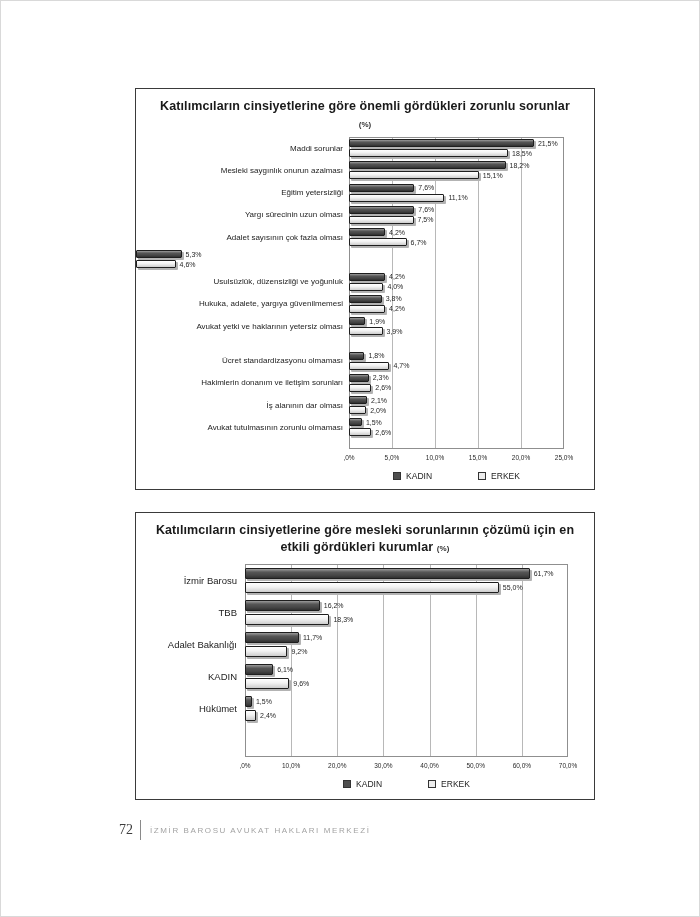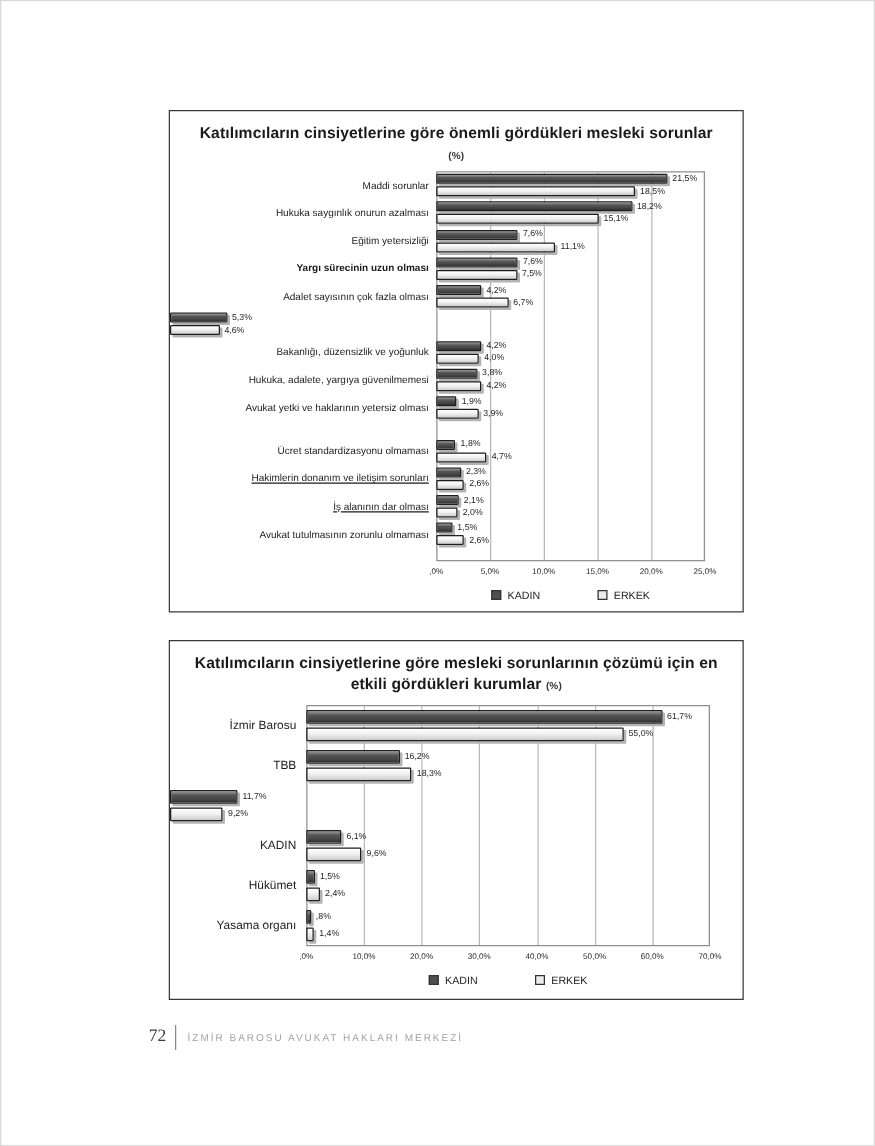--- a/index.html
+++ b/index.html
@@ -49,21 +49,21 @@
   .swatch{width:8px;height:8px;border:1px solid #333;box-sizing:border-box;}
   .footer{position:absolute;left:119px;top:820px;display:flex;align-items:center;}
   .page-num{font-family:"Liberation Serif", serif;font-size:14px;color:#3c3c3c;}
   .footer-divider{width:1px;height:20px;background:#8a8a8a;margin:0 9px 0 7px;}
   .footer-text{font-size:8px;letter-spacing:1.6px;color:#a3a3a3;}
 </style>
 </head>
 <body>
 
 <section class="chart-box chart1">
-  <h2 class="chart-title"><span>Katılımcıların cinsiyetlerine göre önemli gördükleri mesleki sorunlar</span> <span class="pct">(%)</span></h2>
+  <h2 class="chart-title"><span>Katılımcıların cinsiyetlerine göre önemli gördükleri zorunlu sorunlar</span> <span class="pct">(%)</span></h2>
   <div class="plot" id="plot-0">
       <div class="grid" style="left: 213px; top: 0px; width: 215px; height: 312px;">
         <div class="gridline" style="left: 42px;"></div>
         <div class="gridline" style="left: 85px;"></div>
         <div class="gridline" style="left: 128px;"></div>
         <div class="gridline" style="left: 171px;"></div>
       </div>
       <div class="rows" style="left: 0px; width: 428px;">
         <div class="row" style="height: 22.28px;">
           <div class="cat" style="width: 213px;">Maddi sorunlar</div>
@@ -72,21 +72,21 @@
               <div class="bar s0" style="width: 184.9px; height: 8px;"></div>
               <span class="val">21,5%</span>
             </div>
             <div class="barline" style="height: 8px;">
               <div class="bar s1" style="width: 159.1px; height: 8px;"></div>
               <span class="val">18,5%</span>
             </div>
           </div>
         </div>
         <div class="row" style="height: 22.28px;">
-          <div class="cat" style="width: 213px;">Hukuka saygınlık onurun azalması</div>
+          <div class="cat" style="width: 213px;">Mesleki saygınlık onurun azalması</div>
           <div class="pair" style="gap: 2px;">
             <div class="barline" style="height: 8px;">
               <div class="bar s0" style="width: 156.52px; height: 8px;"></div>
               <span class="val">18,2%</span>
             </div>
             <div class="barline" style="height: 8px;">
               <div class="bar s1" style="width: 129.86px; height: 8px;"></div>
               <span class="val">15,1%</span>
             </div>
           </div>
@@ -98,21 +98,21 @@
               <div class="bar s0" style="width: 65.36px; height: 8px;"></div>
               <span class="val">7,6%</span>
             </div>
             <div class="barline" style="height: 8px;">
               <div class="bar s1" style="width: 95.46px; height: 8px;"></div>
               <span class="val">11,1%</span>
             </div>
           </div>
         </div>
         <div class="row" style="height: 22.28px;">
-          <div class="cat" style="width: 213px; font-weight: bold;">Yargı sürecinin uzun olması</div>
+          <div class="cat" style="width: 213px;">Yargı sürecinin uzun olması</div>
           <div class="pair" style="gap: 2px;">
             <div class="barline" style="height: 8px;">
               <div class="bar s0" style="width: 65.36px; height: 8px;"></div>
               <span class="val">7,6%</span>
             </div>
             <div class="barline" style="height: 8px;">
               <div class="bar s1" style="width: 64.5px; height: 8px;"></div>
               <span class="val">7,5%</span>
             </div>
           </div>
@@ -136,21 +136,21 @@
               <div class="bar s0" style="width: 45.58px; height: 8px;"></div>
               <span class="val">5,3%</span>
             </div>
             <div class="barline" style="height: 8px;">
               <div class="bar s1" style="width: 39.56px; height: 8px;"></div>
               <span class="val">4,6%</span>
             </div>
           </div>
         </div>
         <div class="row" style="height: 22.28px;">
-          <div class="cat" style="width: 213px;">Bakanlığı, düzensizlik ve yoğunluk</div>
+          <div class="cat" style="width: 213px;">Usulsüzlük, düzensizliği ve yoğunluk</div>
           <div class="pair" style="gap: 2px;">
             <div class="barline" style="height: 8px;">
               <div class="bar s0" style="width: 36.12px; height: 8px;"></div>
               <span class="val">4,2%</span>
             </div>
             <div class="barline" style="height: 8px;">
               <div class="bar s1" style="width: 34.4px; height: 8px;"></div>
               <span class="val">4,0%</span>
             </div>
           </div>
@@ -188,34 +188,34 @@
               <div class="bar s0" style="width: 15.48px; height: 8px;"></div>
               <span class="val">1,8%</span>
             </div>
             <div class="barline" style="height: 8px;">
               <div class="bar s1" style="width: 40.42px; height: 8px;"></div>
               <span class="val">4,7%</span>
             </div>
           </div>
         </div>
         <div class="row" style="height: 22.28px;">
-          <div class="cat" style="width: 213px; text-decoration: underline;">Hakimlerin donanım ve iletişim sorunları</div>
+          <div class="cat" style="width: 213px;">Hakimlerin donanım ve iletişim sorunları</div>
           <div class="pair" style="gap: 2px;">
             <div class="barline" style="height: 8px;">
               <div class="bar s0" style="width: 19.78px; height: 8px;"></div>
               <span class="val">2,3%</span>
             </div>
             <div class="barline" style="height: 8px;">
               <div class="bar s1" style="width: 22.36px; height: 8px;"></div>
               <span class="val">2,6%</span>
             </div>
           </div>
         </div>
         <div class="row" style="height: 22.28px;">
-          <div class="cat" style="width: 213px; text-decoration: underline;">İş alanının dar olması</div>
+          <div class="cat" style="width: 213px;">İş alanının dar olması</div>
           <div class="pair" style="gap: 2px;">
             <div class="barline" style="height: 8px;">
               <div class="bar s0" style="width: 18.06px; height: 8px;"></div>
               <span class="val">2,1%</span>
             </div>
             <div class="barline" style="height: 8px;">
               <div class="bar s1" style="width: 17.2px; height: 8px;"></div>
               <span class="val">2,0%</span>
             </div>
           </div>
@@ -287,20 +287,21 @@
               <div class="bar s0" style="width: 74.7514px; height: 11px;"></div>
               <span class="val">16,2%</span>
             </div>
             <div class="barline" style="height: 11px;">
               <div class="bar s1" style="width: 84.4414px; height: 11px;"></div>
               <span class="val">18,3%</span>
             </div>
           </div>
         </div>
         <div class="row" style="height: 32.1px;">
+          <div class="cat" style="width: 109px;">Adalet Bakanlığı</div>
           <div class="pair" style="gap: 3px;">
             <div class="barline" style="height: 11px;">
               <div class="bar s0" style="width: 53.9871px; height: 11px;"></div>
               <span class="val">11,7%</span>
             </div>
             <div class="barline" style="height: 11px;">
               <div class="bar s1" style="width: 42.4514px; height: 11px;"></div>
               <span class="val">9,2%</span>
             </div>
           </div>
@@ -321,33 +322,20 @@
         <div class="row" style="height: 32.1px;">
           <div class="cat" style="width: 109px;">Hükümet</div>
           <div class="pair" style="gap: 3px;">
             <div class="barline" style="height: 11px;">
               <div class="bar s0" style="width: 6.92143px; height: 11px;"></div>
               <span class="val">1,5%</span>
             </div>
             <div class="barline" style="height: 11px;">
               <div class="bar s1" style="width: 11.0743px; height: 11px;"></div>
               <span class="val">2,4%</span>
-            </div>
-          </div>
-        </div>
-        <div class="row" style="height: 32.1px;">
-          <div class="cat" style="width: 109px;">Yasama organı</div>
-          <div class="pair" style="gap: 3px;">
-            <div class="barline" style="height: 11px;">
-              <div class="bar s0" style="width: 3.69143px; height: 11px;"></div>
-              <span class="val">,8%</span>
-            </div>
-            <div class="barline" style="height: 11px;">
-              <div class="bar s1" style="width: 6.46px; height: 11px;"></div>
-              <span class="val">1,4%</span>
             </div>
           </div>
         </div>
       </div>
       <div class="ticks" style="left: 109px; top: 198px; width: 323px;">
         <span class="tick" style="left: 0px;">,0%</span>
         <span class="tick" style="left: 46.1429px;">10,0%</span>
         <span class="tick" style="left: 92.2857px;">20,0%</span>
         <span class="tick" style="left: 138.429px;">30,0%</span>
         <span class="tick" style="left: 184.571px;">40,0%</span>

